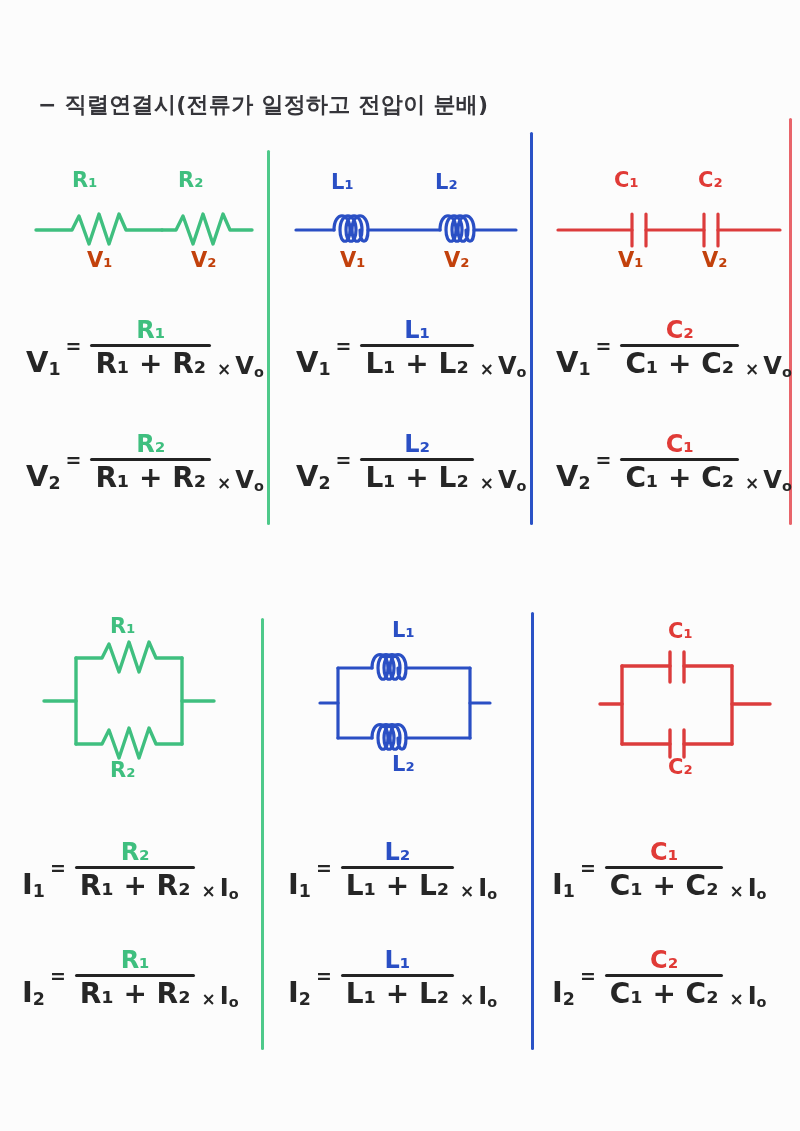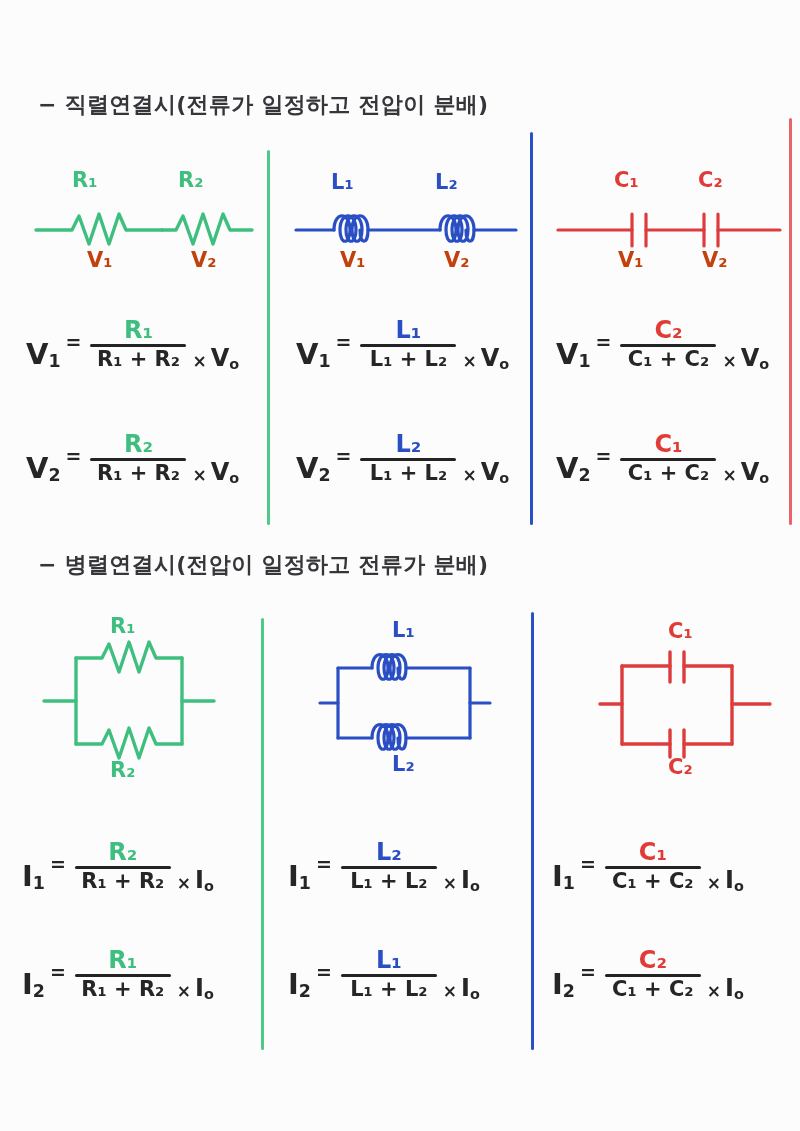--- a/index.html
+++ b/index.html
@@ -109,21 +109,21 @@
     padding: 0 6px 1px 6px;
   }
   .frac .bar {
     height: 3px;
     width: 100%;
     min-width: 96px;
     background: #232323;
     border-radius: 2px;
   }
   .frac .den {
-    font-size: 21px;
+    font-size: 28px;
     font-weight: 600;
     line-height: 1.12;
     padding: 1px 5px 0 5px;
     color: #262626;
   }
   .times {
     font-size: 17px;
     margin: 0 3px 0 2px;
     position: relative;
     top: -1px;
@@ -265,21 +265,20 @@
     <span class="eq">=</span>
     <span class="frac">
       <span class="num red">C₁</span>
       <span class="bar"></span>
       <span class="den">C₁ + C₂</span>
     </span>
     <span class="times">×</span>
     <span class="rhs"><span>V</span><sub>o</sub></span>
   </div>
 
-  <div class="section-head" id="head-parallel">− 병렬연결시(전압이 일정하고 전류가 분배)</div>
 
   <div class="divider div-green" style="left:261px; top:618px; height:432px;"></div>
   <div class="divider div-blue" style="left:531px; top:612px; height:438px;"></div>
 
   <div class="cell circuit" style="left:44px; top:636px;">
     <svg width="170" height="130" viewBox="0 0 170 130">
       <g fill="none" stroke="#3fbf7f" stroke-width="3.4" stroke-linecap="round" stroke-linejoin="round">
         <path d="M0,65 L32,65"></path>
         <path d="M32,22 L32,108"></path>
         <path d="M32,22 L58,22 L65,8 L75,36 L85,6 L95,36 L105,6 L112,22 L138,22"></path>

